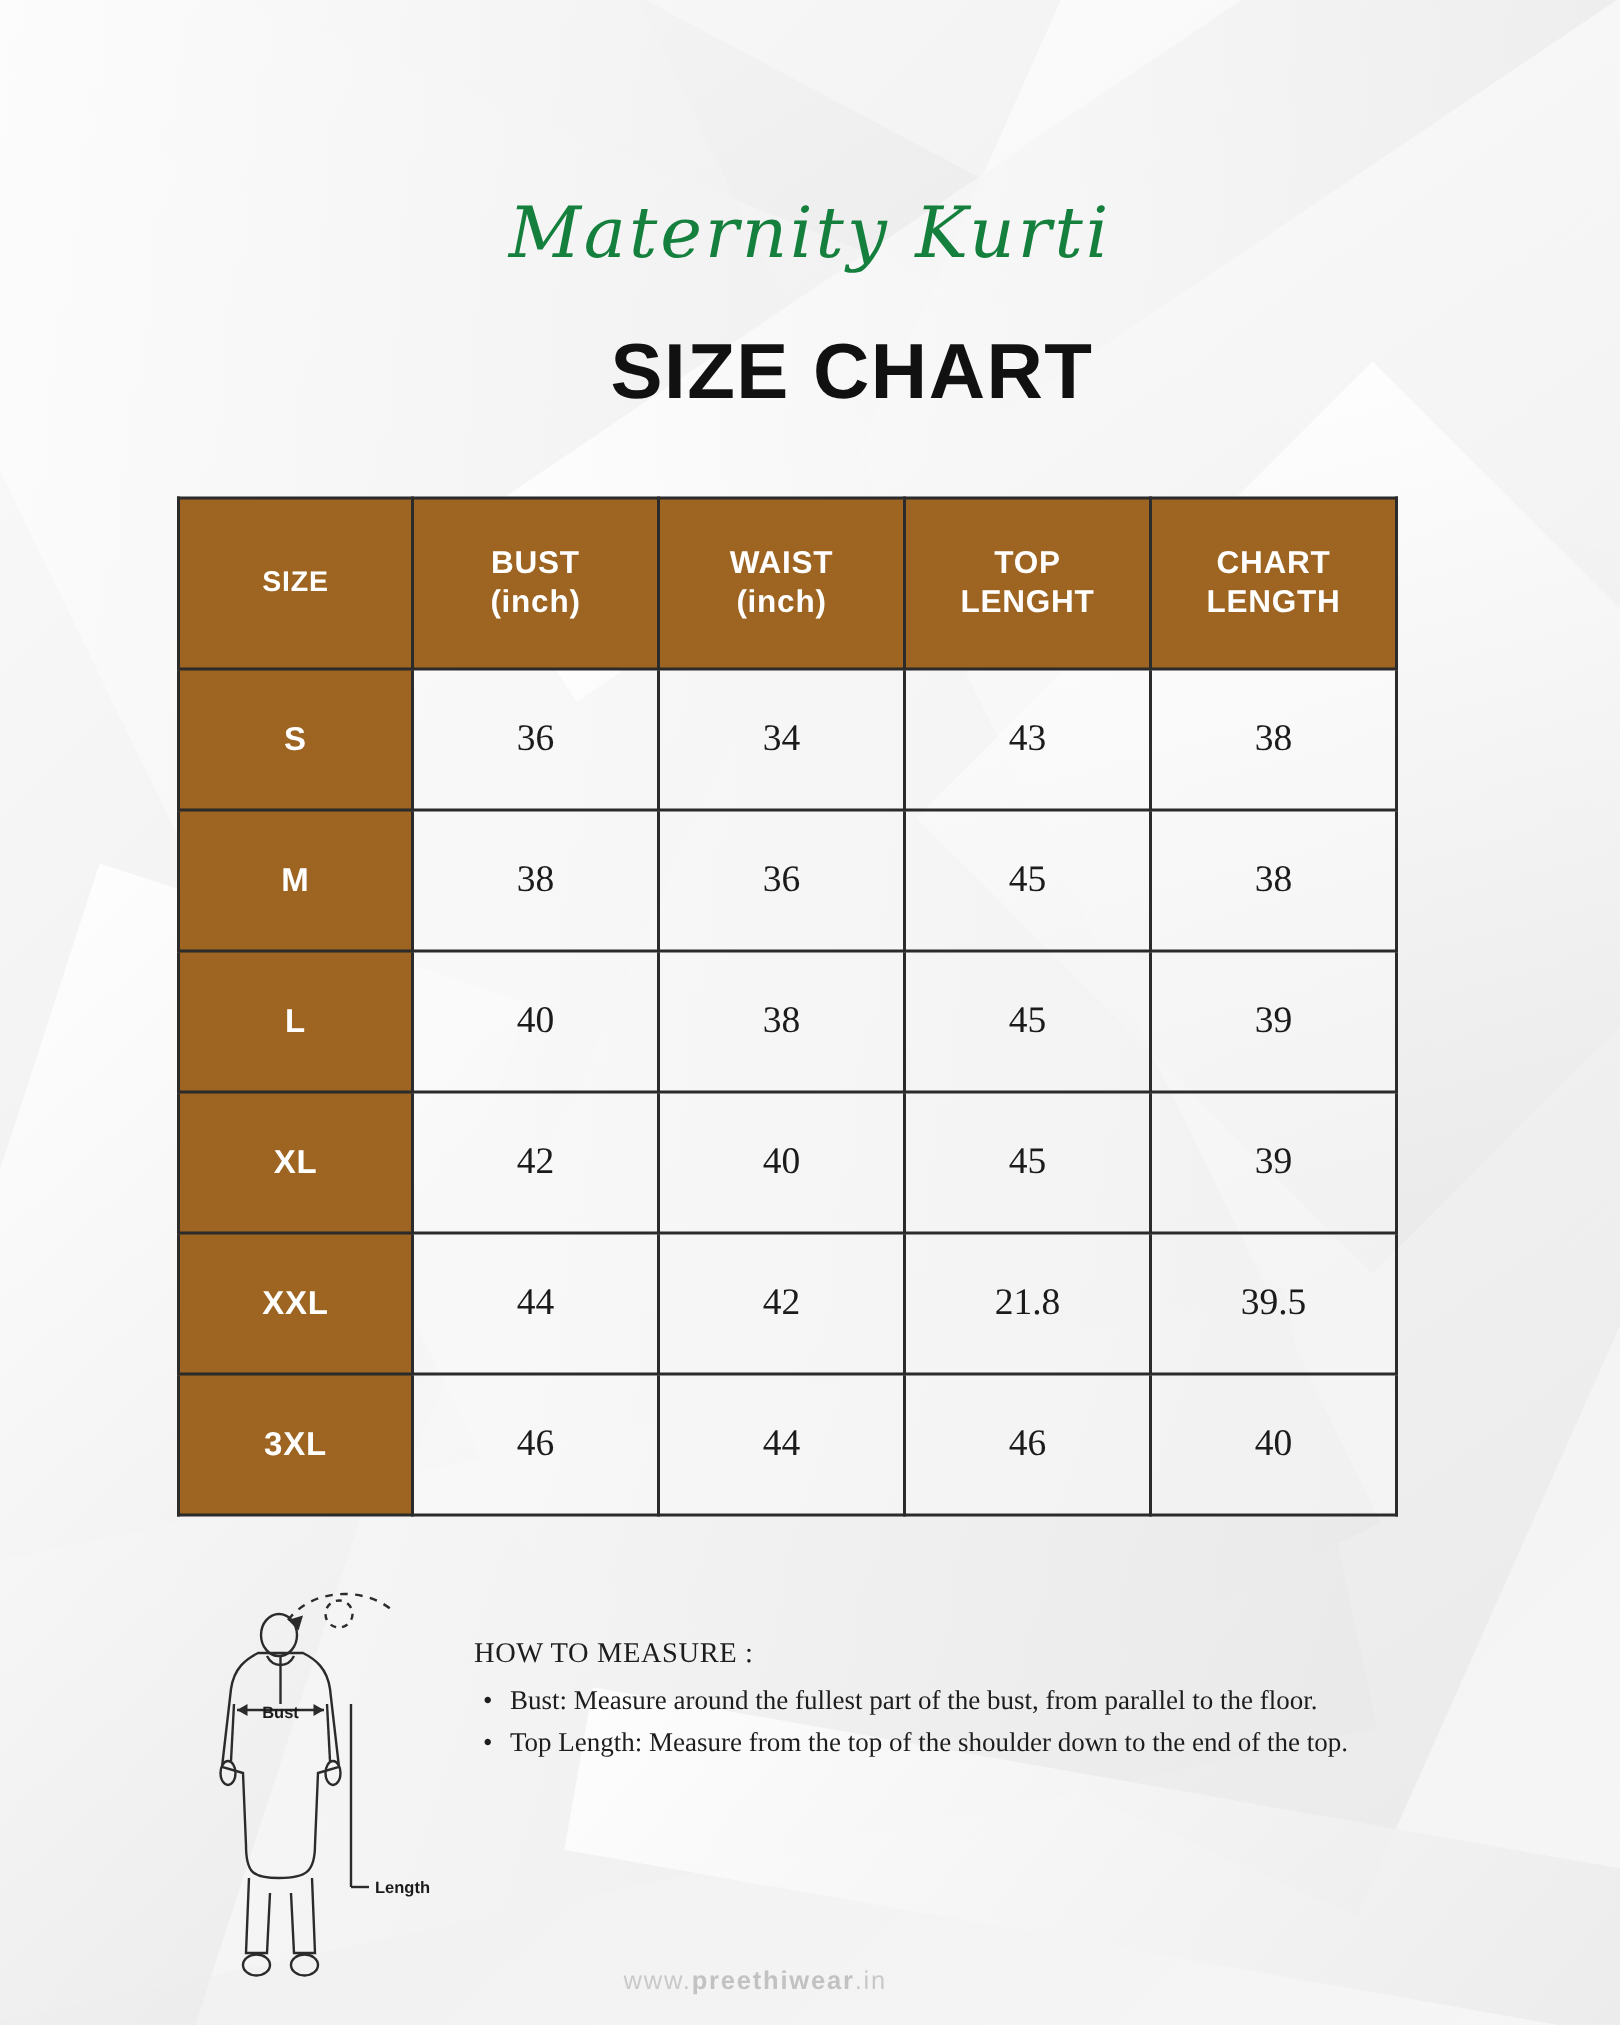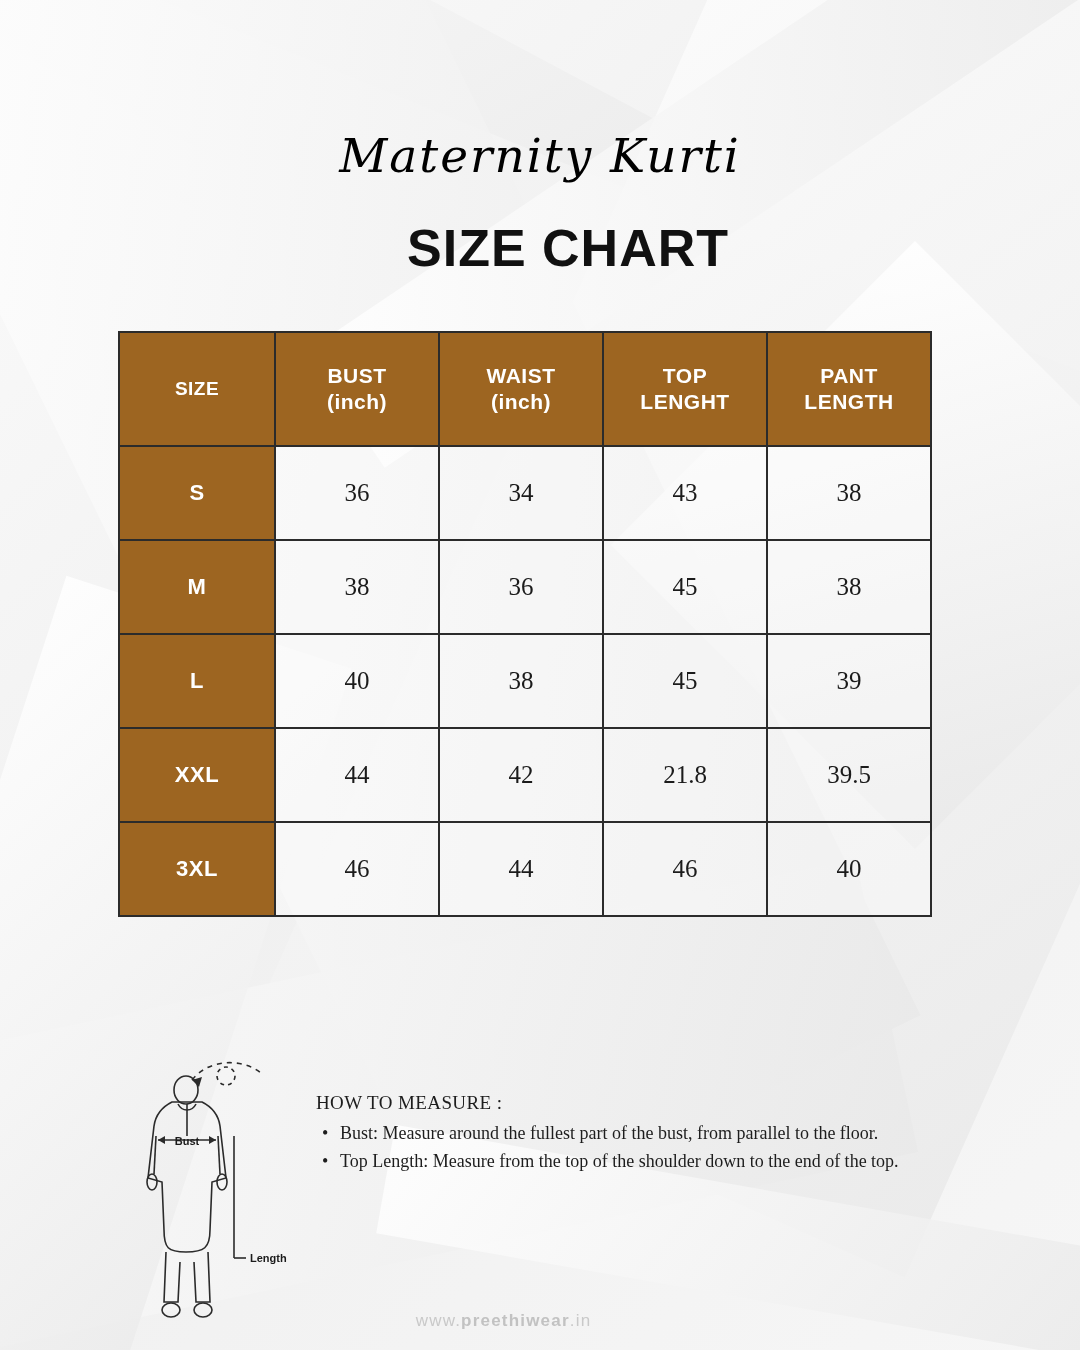--- a/index.html
+++ b/index.html
@@ -55,21 +55,21 @@
   .title-script {
     position: absolute;
     top: 128px;
     left: 0;
     width: 1080px;
     text-align: center;
     font-family: "DejaVu Serif", serif;
     font-style: italic;
     font-size: 47px;
     letter-spacing: 2px;
-    color: #000000;
+    color: #15803d;
     font-weight: 400;
   }
   .title-main {
     position: absolute;
     top: 218px;
     left: 0;
     width: 1080px;
     text-align: center;
     font-size: 52px;
     font-weight: 700;
@@ -216,21 +216,21 @@
         </th>
         <th>
           <span>WAIST</span><br>
           <span>(inch)</span>
         </th>
         <th>
           <span>TOP</span><br>
           <span>LENGHT</span>
         </th>
         <th>
-          <span>PANT</span><br>
+          <span>CHART</span><br>
           <span>LENGTH</span>
         </th>
       </tr>
     </thead>
     <tbody>
       <tr>
         <th>S</th>
         <td>36</td>
         <td>34</td>
         <td>43</td>
@@ -240,20 +240,27 @@
         <th>M</th>
         <td>38</td>
         <td>36</td>
         <td>45</td>
         <td>38</td>
       </tr>
       <tr>
         <th>L</th>
         <td>40</td>
         <td>38</td>
+        <td>45</td>
+        <td>39</td>
+      </tr>
+      <tr>
+        <th>XL</th>
+        <td>42</td>
+        <td>40</td>
         <td>45</td>
         <td>39</td>
       </tr>
       <tr>
         <th>XXL</th>
         <td>44</td>
         <td>42</td>
         <td>21.8</td>
         <td>39.5</td>
       </tr>

